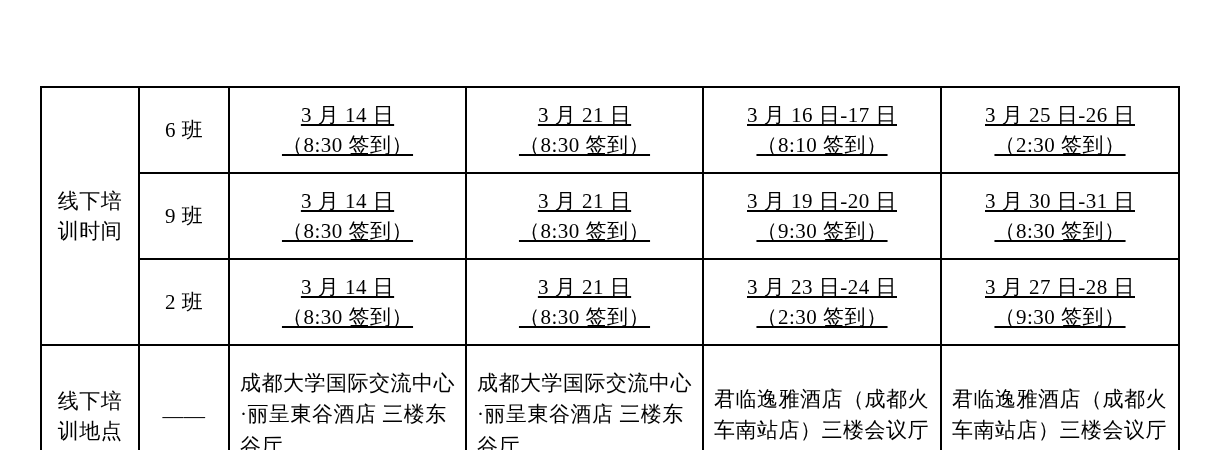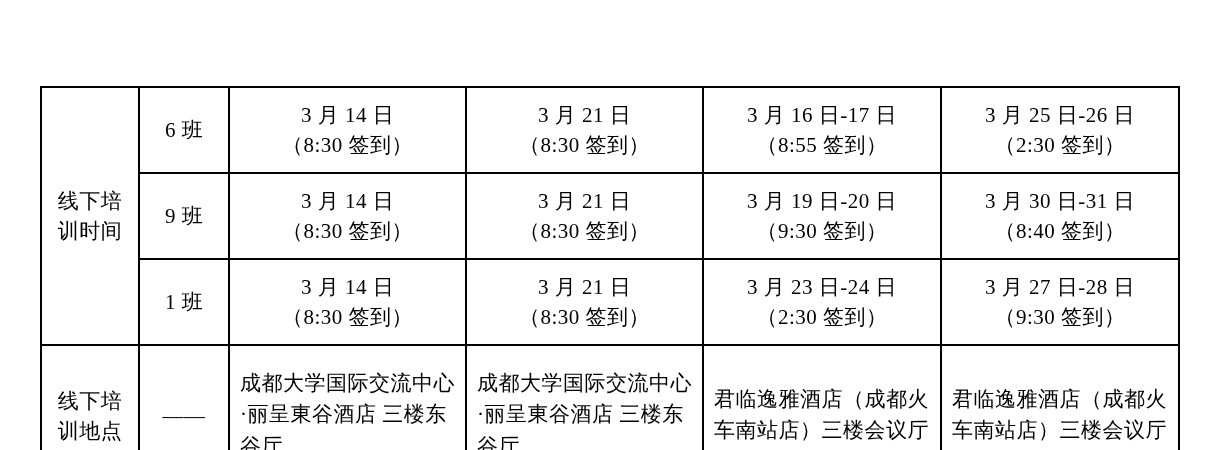--- a/index.html
+++ b/index.html
@@ -54,20 +54,21 @@
     letter-spacing: 1px;
     white-space: pre-line;
   }
   .class-label {
     font-size: 21px;
     letter-spacing: 1px;
   }
   .sess {
     white-space: pre-line;
     letter-spacing: 0.5px;
+    text-decoration: underline;
   }
   .venue td.venue-cell {
     text-align: left;
     padding: 6px 8px 8px 10px;
     font-size: 21px;
     line-height: 1.5;
     letter-spacing: 0.5px;
   }
   .venue-dash {
     text-align: center;
@@ -94,37 +95,37 @@
       <tbody>
         <tr class="r1">
           <td class="row-label" rowspan="3">线下培
 训时间</td>
           <td class="class-label">6 班</td>
           <td class="sess">3 月 14 日
 （8:30 签到）</td>
           <td class="sess">3 月 21 日
 （8:30 签到）</td>
           <td class="sess">3 月 16 日-17 日
-（8:55 签到）</td>
+（8:10 签到）</td>
           <td class="sess">3 月 25 日-26 日
 （2:30 签到）</td>
         </tr>
         <tr class="r2">
           <td class="class-label">9 班</td>
           <td class="sess">3 月 14 日
 （8:30 签到）</td>
           <td class="sess">3 月 21 日
 （8:30 签到）</td>
           <td class="sess">3 月 19 日-20 日
 （9:30 签到）</td>
           <td class="sess">3 月 30 日-31 日
-（8:40 签到）</td>
+（8:30 签到）</td>
         </tr>
         <tr class="r3">
-          <td class="class-label">1 班</td>
+          <td class="class-label">2 班</td>
           <td class="sess">3 月 14 日
 （8:30 签到）</td>
           <td class="sess">3 月 21 日
 （8:30 签到）</td>
           <td class="sess">3 月 23 日-24 日
 （2:30 签到）</td>
           <td class="sess">3 月 27 日-28 日
 （9:30 签到）</td>
         </tr>
         <tr class="venue">

